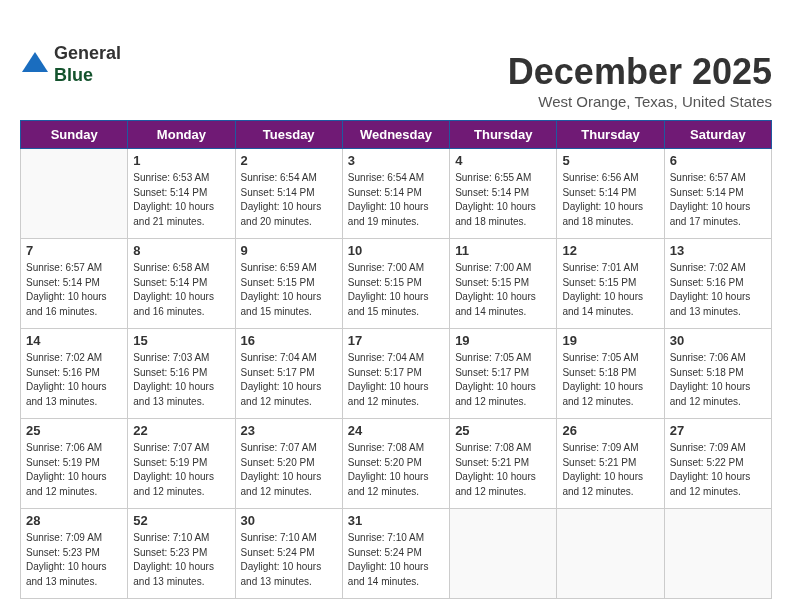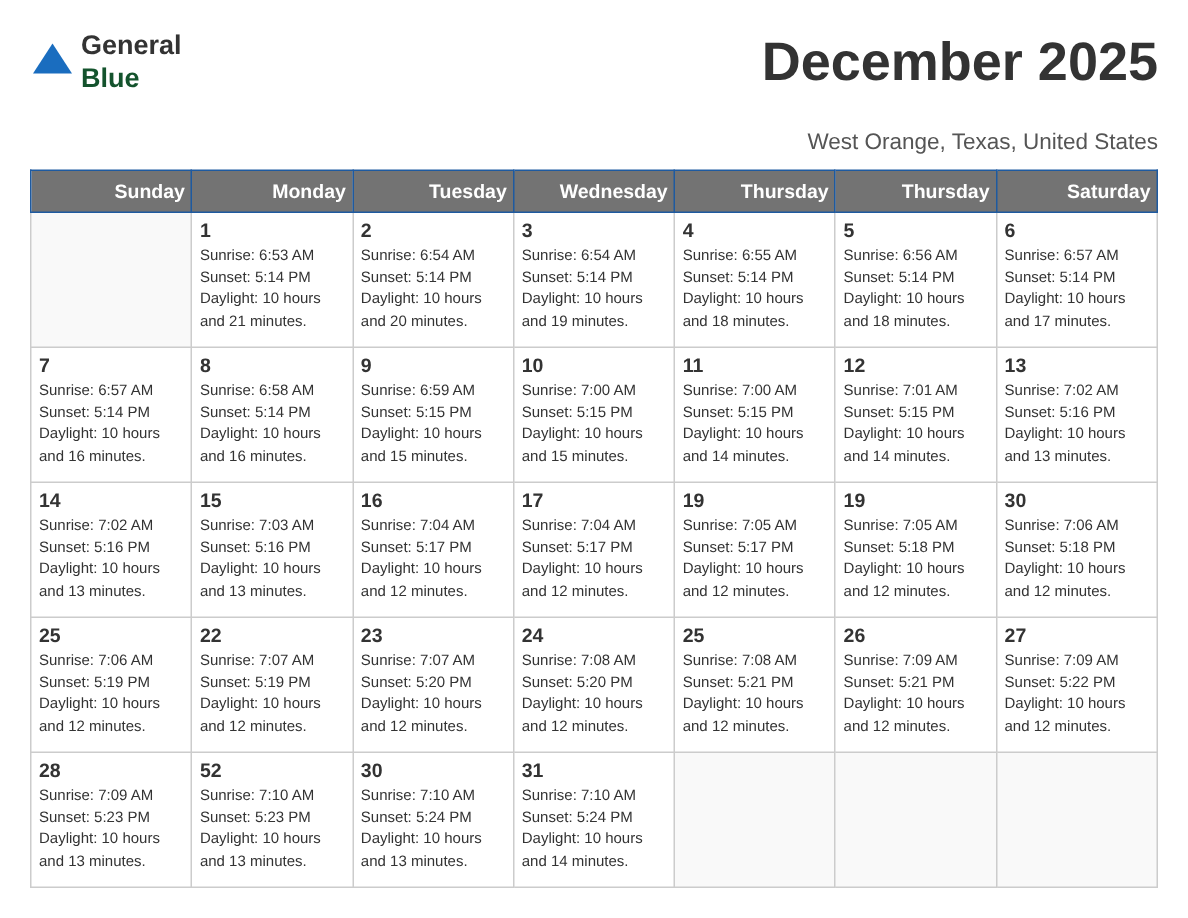--- a/index.html
+++ b/index.html
@@ -5,21 +5,21 @@
     * { box-sizing: border-box; margin: 0; padding: 0; }
     body {
       font-family: Arial, sans-serif;
       background: #fff;
       width: 792px;
       min-height: 612px;
       padding: 20px;
     }
     .header {
       display: flex;
-      align-items: flex-start;
+      align-items: center;
       justify-content: space-between;
       margin-bottom: 10px;
     }
     .logo {
       display: flex;
       align-items: center;
     }
     .logo-text {
       font-size: 18px;
       font-weight: bold;
@@ -32,38 +32,38 @@
       height: 30px;
       margin-right: 4px;
     }
     .title-block {
       text-align: right;
     }
     .month-title {
       font-size: 36px;
       font-weight: bold;
       color: #333;
+      margin-top: 31px;
     }
     .location {
       font-size: 15px;
       color: #555;
-      margin-top: 24px;
     }
     .calendar {
       width: 100%;
       border-collapse: collapse;
       border: 1px solid #ccc;
     }
     .calendar th {
-      background-color: #737373;
+      background-color: #701a75;
       color: #fff;
       font-size: 13px;
       font-weight: bold;
       padding: 6px 4px;
-      text-align: right;
+      text-align: center;
       border: 1px solid #1e5aa0;
     }
     .calendar td {
       vertical-align: top;
       padding: 4px 5px;
       border: 1px solid #ccc;
       font-size: 11px;
       color: #333;
       width: calc(100% / 7);
       height: 90px;

